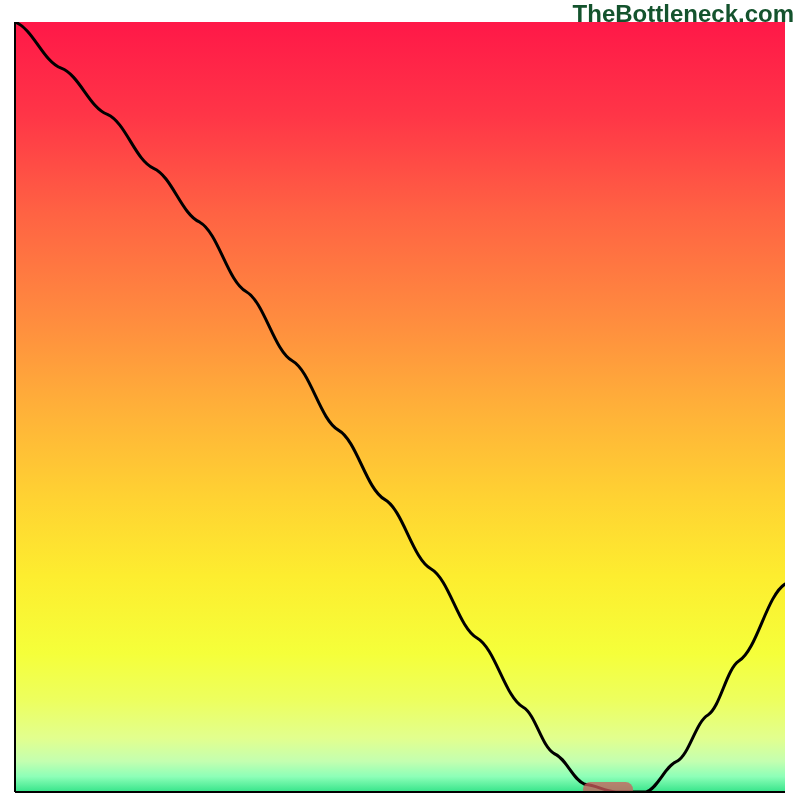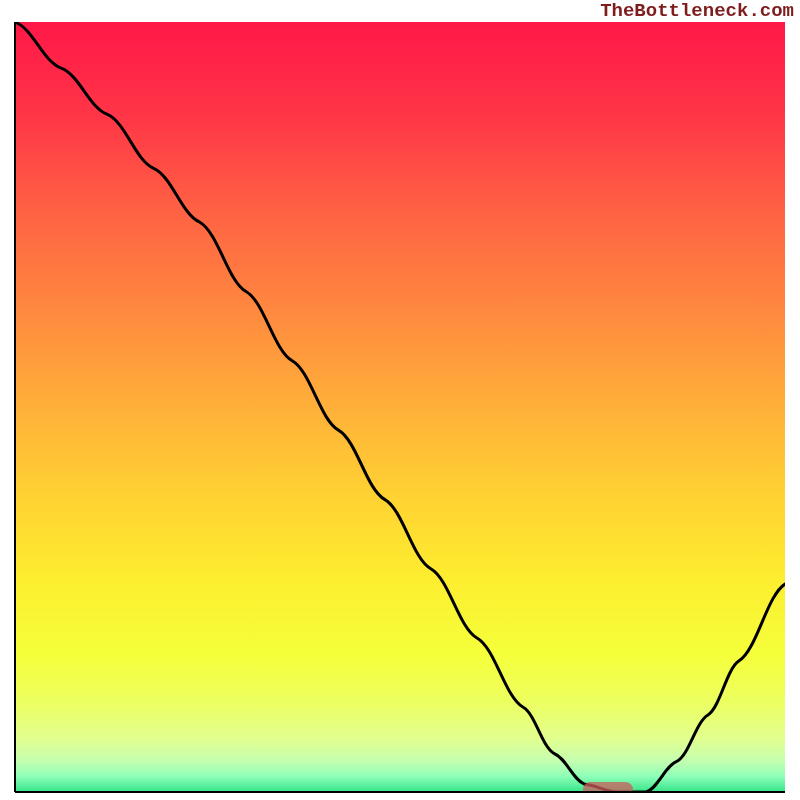--- a/index.html
+++ b/index.html
@@ -42,24 +42,24 @@
     width: 50px;
     height: 15px;
     background: #cd5c5c;
     border-radius: 8px;
     opacity: 0.75;
   }
   .watermark {
     position: absolute;
     top: 0px;
     right: 6px;
-    font-family: Liberation Mono, monospace;
-    font-size: 19px;
+    font-family: Liberation Sans, sans-serif;
+    font-size: 24px;
     font-weight: bold;
-    color: #7f1d1d;
+    color: #14532d;
   }
   .axes-svg {
     position: absolute;
     left: 0;
     top: 0;
     width: 800px;
     height: 800px;
     pointer-events: none;
   }
 </style>

